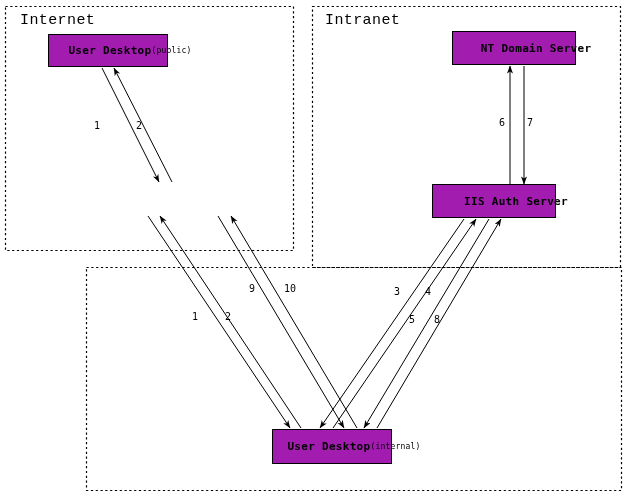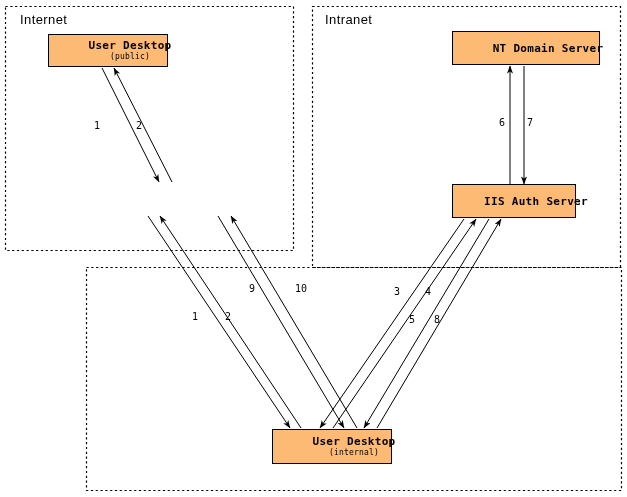--- a/index.html
+++ b/index.html
@@ -19,33 +19,33 @@
   }
   #canvas svg {
     position: absolute;
     top: 0;
     left: 0;
     width: 627px;
     height: 497px;
   }
   .zone-label {
     position: absolute;
-    font-family: Liberation Sans, sans-serif;
-    font-size: 13px;
+    font-family: Liberation Mono, monospace;
+    font-size: 15px;
     color: #000000;
     letter-spacing: 0.4px;
     white-space: nowrap;
   }
   .node {
     position: absolute;
     box-sizing: border-box;
     border: 1px solid #000000;
-    background: #fdba74;
+    background: #a21caf;
     display: flex;
-    flex-direction: column;
+    flex-direction: row;
     align-items: center;
     justify-content: center;
     white-space: nowrap;
     padding-left: 44px;
   }
   .node .title {
     font-family: "DejaVu Sans Mono", monospace;
     font-size: 11px;
     font-weight: bold;
     color: #000000;
@@ -135,39 +135,39 @@
 
   <div class="zone-label" style="left:20px; top:12px;">Internet</div>
   <div class="zone-label" style="left:325px; top:12px;">Intranet</div>
 
   <div class="node" style="left:48px; top:34px; width:120px; height:33px;">
     <div class="title">User Desktop</div>
     <div class="sub">(public)</div>
   </div>
 
 
-  <div class="node" style="left:452px; top:31px; width:148px; height:34px;">
+  <div class="node" style="left:452px; top:31px; width:124px; height:34px;">
     <div class="title">NT Domain Server</div>
   </div>
 
-  <div class="node" style="left:452px; top:184px; width:124px; height:34px;">
+  <div class="node" style="left:432px; top:184px; width:124px; height:34px;">
     <div class="title">IIS Auth Server</div>
   </div>
 
   <div class="node" style="left:272px; top:429px; width:120px; height:35px;">
     <div class="title">User Desktop</div>
     <div class="sub">(internal)</div>
   </div>
 
   <div class="edge-label" style="left:94px; top:120px;">1</div>
   <div class="edge-label" style="left:136px; top:120px;">2</div>
   <div class="edge-label" style="left:499px; top:117px;">6</div>
   <div class="edge-label" style="left:527px; top:117px;">7</div>
   <div class="edge-label" style="left:192px; top:311px;">1</div>
   <div class="edge-label" style="left:225px; top:311px;">2</div>
   <div class="edge-label" style="left:249px; top:283px;">9</div>
-  <div class="edge-label" style="left:295px; top:283px;">10</div>
+  <div class="edge-label" style="left:284px; top:283px;">10</div>
   <div class="edge-label" style="left:394px; top:286px;">3</div>
   <div class="edge-label" style="left:425px; top:286px;">4</div>
   <div class="edge-label" style="left:409px; top:314px;">5</div>
   <div class="edge-label" style="left:434px; top:314px;">8</div>
 
 </div>
 
 </body></html>

